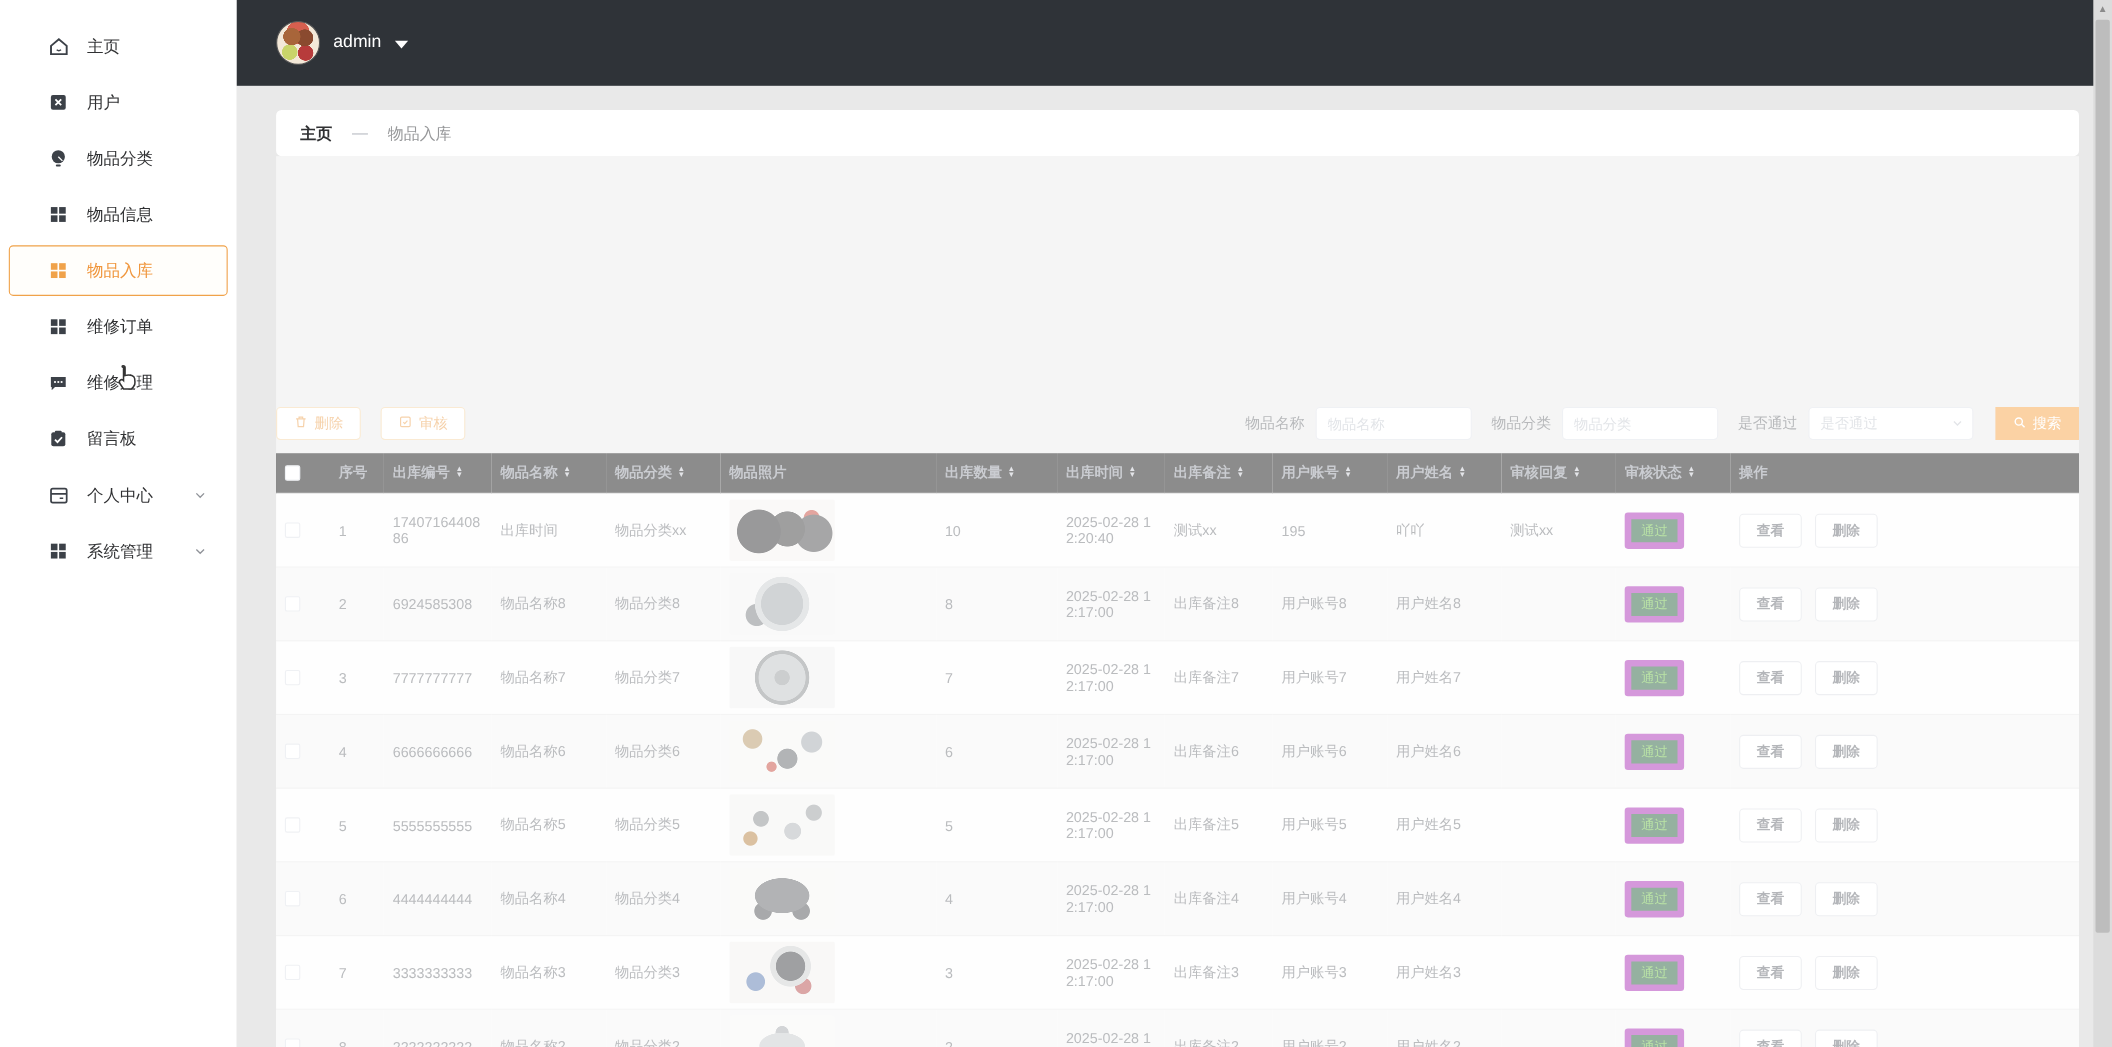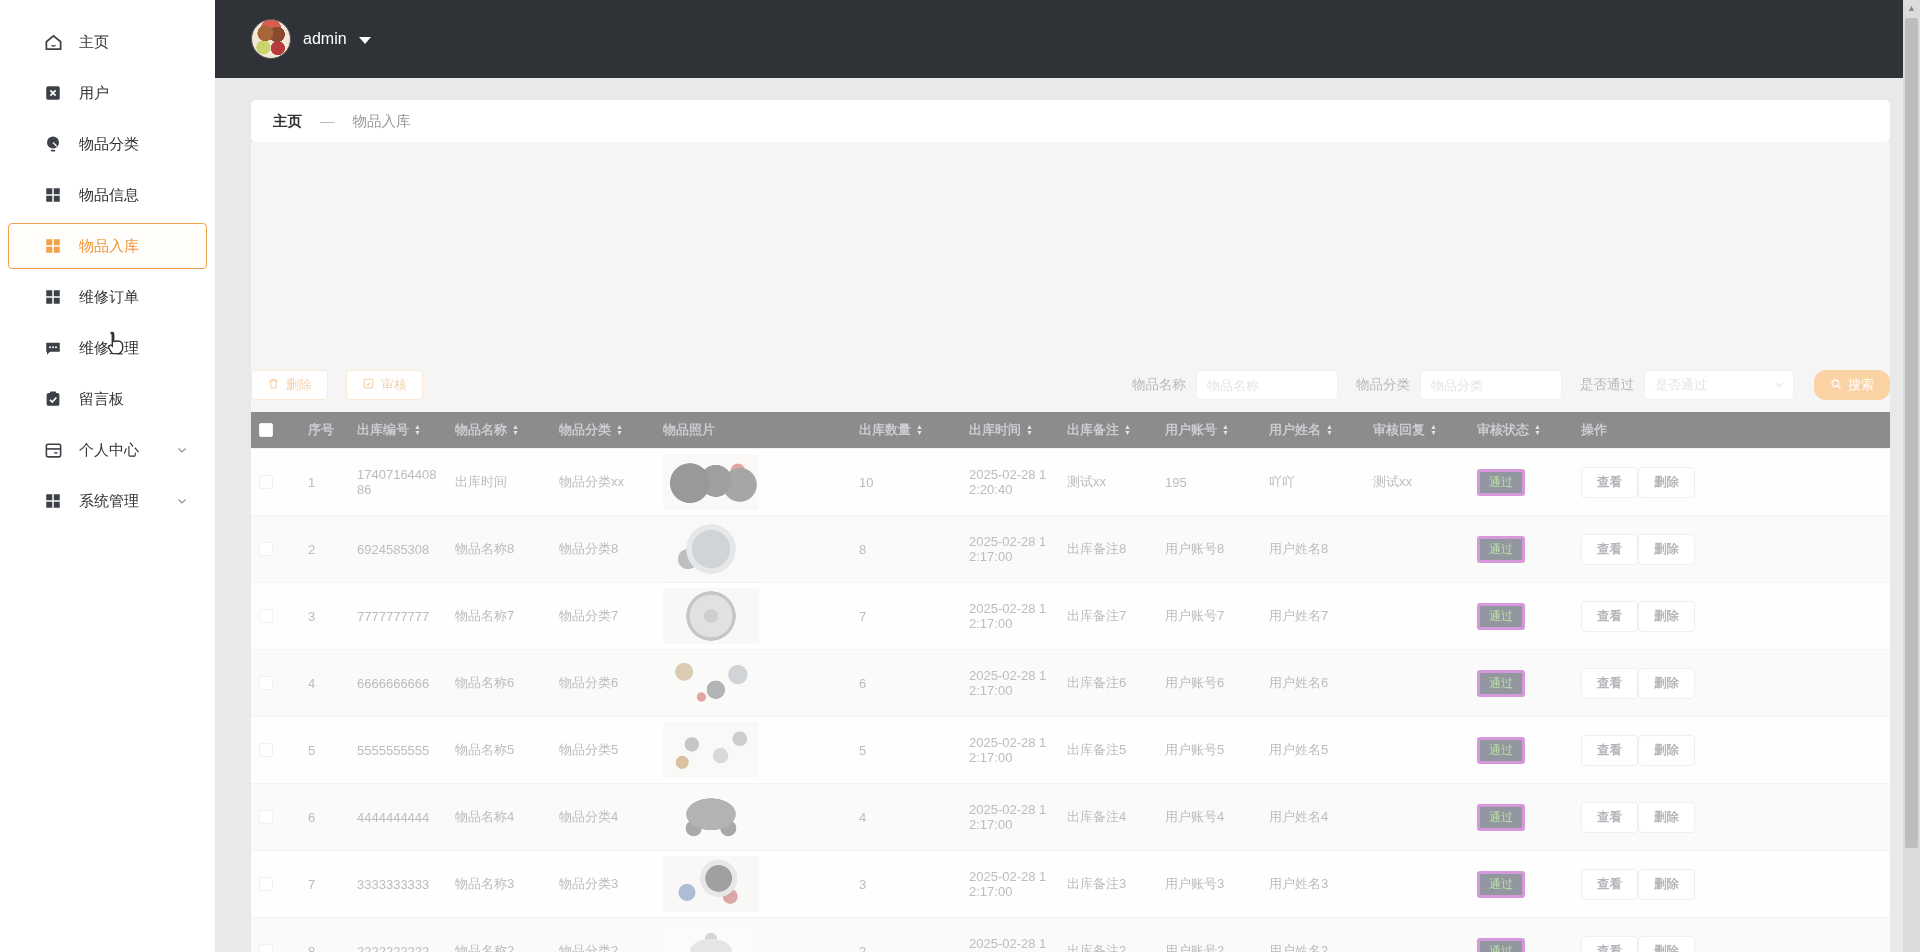--- a/index.html
+++ b/index.html
@@ -40,42 +40,42 @@
   .loading-mask { position:absolute; inset:0; background:rgba(255,255,255,0.55); z-index:6; }
 
   .toolbar-row { margin-top:228px; display:flex; align-items:center; justify-content:space-between; }
   .left-btns { display:flex; gap:18px; }
   .btn-plain { height:30px; display:inline-flex; align-items:center; gap:6px; background:#ffffff; border:1px solid #f3d19e; color:#eb9b45; border-radius:4px; font-size:13px; padding:0 15px; cursor:pointer; }
   .search-area { display:flex; align-items:center; gap:10px; }
   .search-area .f-label { font-size:13.5px; color:#5f6368; white-space:nowrap; margin-left:8px; }
   .txt-input { width:142px; height:30px; border:1px solid #dcdfe6; border-radius:4px; background:#fff; font-size:13px; color:#606266; padding:0 10px; font-family:inherit; }
   .txt-input::placeholder { color:#bfc4cc; }
   .sel-box { width:150px; height:30px; border:1px solid #dcdfe6; border-radius:4px; background:#fff; display:flex; align-items:center; justify-content:space-between; padding:0 8px 0 10px; font-size:13px; color:#bfc4cc; cursor:pointer; }
-  .btn-search { height:30px; display:inline-flex; align-items:center; gap:6px; background:#f59b36; border:none; color:#fff; border-radius:12px; font-size:13px; padding:0 16px; margin-left:10px; cursor:pointer; }
+  .btn-search { height:30px; display:inline-flex; align-items:center; gap:6px; background:#f59b36; border:none; color:#fff; border-radius:0; font-size:13px; padding:0 16px; margin-left:10px; cursor:pointer; }
 
   
   .grid-table { width:100%; margin-top:12px; border-collapse:collapse; table-layout:fixed; background:#fcfcfc; }
   .grid-table th { background:#000000; color:#8a8f99; font-weight:bold; font-size:13px; text-align:left; padding:9px 8px; border-bottom:1px solid #e3e3e3; white-space:nowrap; }
   .grid-table td { font-size:13px; color:#666a70; padding:5px 8px; border-bottom:1px solid #e6e6e6; vertical-align:middle; word-break:break-all; }
   .grid-table tr.body-row { height:66px; }
   .grid-table tr.body-row:nth-child(even) td { background:#f4f4f4; }
   .sort { display:inline-flex; flex-direction:column; margin-left:5px; vertical-align:middle; line-height:4px; }
   .sort i { font-style:normal; font-size:7px; color:#c0c4cc; display:block; height:6px; }
   .cb { width:14px; height:14px; border:1px solid #dcdfe6; border-radius:2px; background:#fff; cursor:pointer; }
   .photo { width:96px; height:56px; border-radius:2px; background:#e2e2e2; }
   .p1 { background: radial-gradient(circle at 28% 52%, #1d1d1f 0 26%, transparent 27%), radial-gradient(circle at 55% 48%, #2a2a2c 0 26%, transparent 27%), radial-gradient(circle at 80% 55%, #3a3a3c 0 20%, transparent 21%), radial-gradient(circle at 78% 30%, #c0392b 0 8%, transparent 9%), #f4f2f0; }
   .p2 { background: radial-gradient(circle at 50% 50%, #9aa0a4 0 34%, #c6c9cc 35% 44%, transparent 45%), radial-gradient(circle at 26% 68%, #6d7276 0 12%, transparent 13%), #f1f1f1; }
   .p3 { background: radial-gradient(circle at 50% 50%, #8f9396 0 12%, #b9bcbe 13% 38%, #7d8184 39% 44%, transparent 45%), #efefef; }
   .p4 { background: radial-gradient(circle at 22% 30%, #b08d57 0 10%, transparent 11%), radial-gradient(circle at 55% 62%, #55595e 0 14%, transparent 15%), radial-gradient(circle at 78% 35%, #9aa0a6 0 11%, transparent 12%), radial-gradient(circle at 40% 75%, #c0392b 0 6%, transparent 7%), #f3f3f1; }
   .p5 { background: radial-gradient(circle at 30% 40%, #7c8084 0 9%, transparent 10%), radial-gradient(circle at 60% 60%, #a7abaf 0 11%, transparent 12%), radial-gradient(circle at 80% 30%, #8e9296 0 8%, transparent 9%), radial-gradient(circle at 20% 72%, #b0772f 0 7%, transparent 8%), #f2f2f0; }
   .p6 { background: radial-gradient(ellipse at 50% 45%, #55585c 0 36%, transparent 37%), radial-gradient(circle at 32% 70%, #3f4246 0 10%, transparent 11%), radial-gradient(circle at 68% 70%, #3f4246 0 10%, transparent 11%), #f4f4f2; }
   .p7 { background: radial-gradient(circle at 58% 40%, #2c2e31 0 20%, #c8cacb 21% 28%, transparent 29%), radial-gradient(circle at 25% 65%, #4a6da8 0 10%, transparent 11%), radial-gradient(circle at 70% 72%, #b03a3a 0 9%, transparent 10%), #f1f0ee; }
   .p8 { background: radial-gradient(ellipse at 50% 50%, #c2c5c8 0 30%, transparent 31%), radial-gradient(circle at 50% 28%, #9ea2a6 0 9%, transparent 10%), radial-gradient(circle at 35% 68%, #9ea2a6 0 8%, transparent 9%), #f5f5f3; }
-  .tag-pass { display:inline-block; padding:2px 9px; font-size:12px; color:#67c23a; background:#0f172a; border:3px solid #a21caf; border-radius:3px; }
-  .row-btn { background:#fff; border:1px solid #d9dce2; border-radius:4px; color:#5a5e66; font-size:12.5px; font-weight:bold; padding:6px 15px; cursor:pointer; white-space:nowrap;text-align:center; }
+  .tag-pass { display:inline-block; padding:2px 9px; font-size:12px; color:#67c23a; background:#14532d; border:6px solid #a21caf; border-radius:3px; }
+  .row-btn { background:#fff; border:1px solid #d9dce2; border-radius:4px; color:#5a5e66; font-size:12.5px; font-weight:bold; padding:6px 15px; margin-right:12px; cursor:pointer; white-space:nowrap;text-align:center; }
 
   
   .scrollbar { position:absolute; right:0; top:0; width:17px; height:952px; background:#dcdcdc; z-index:10; display:flex; flex-direction:column; align-items:center; }
   .sb-arrow { color:#8b8b8b; font-size:9px; height:16px; display:flex; align-items:center; }
   .sb-thumb { width:13px; border-radius:2px; background:#bdbdbd; flex:0 0 auto; height:830px; margin-top:2px; }
 
   
   .cursor { position:absolute; left:103px; top:330px; width:24px; height:26px; z-index:50; pointer-events:none; }
 </style>
 </head>

